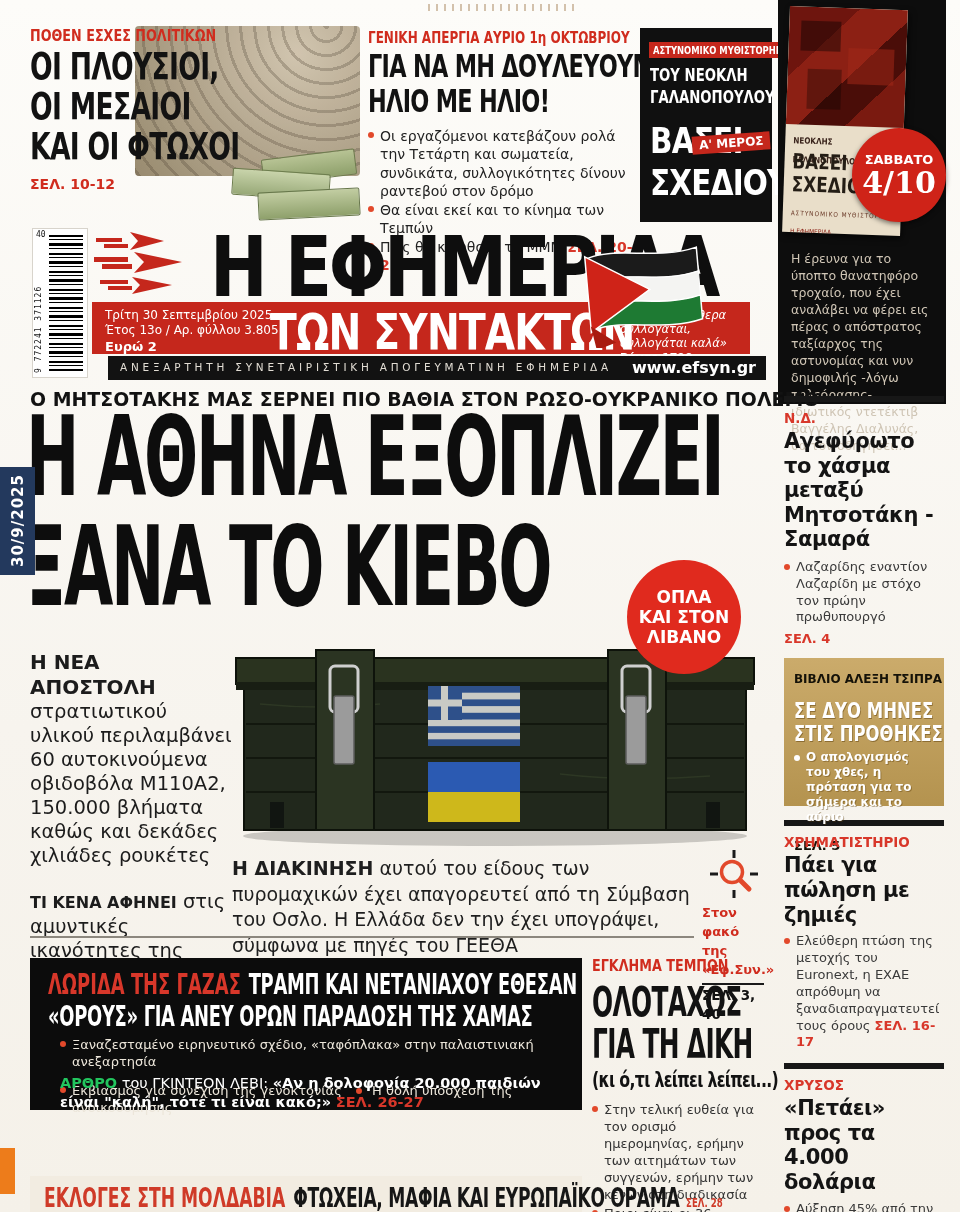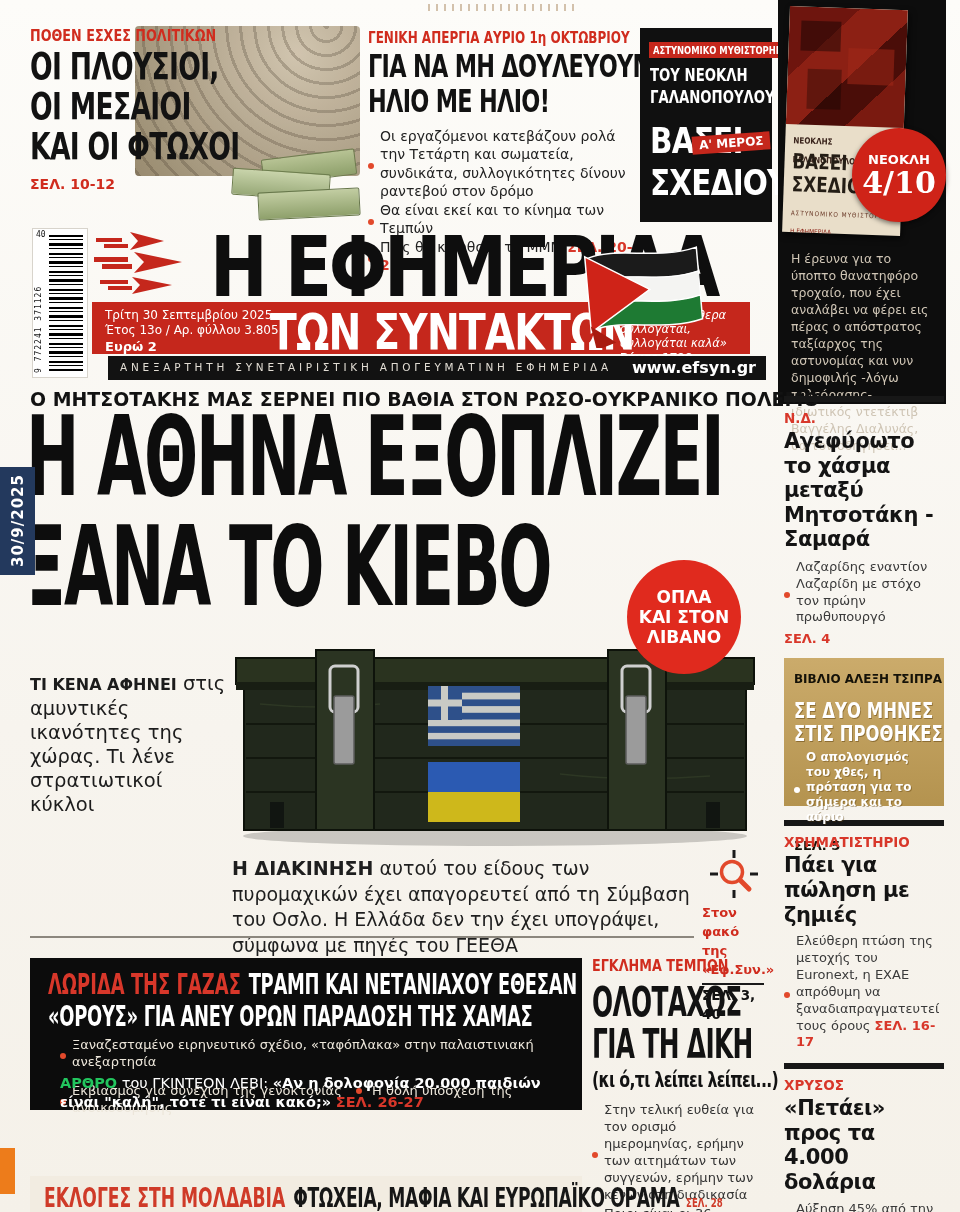--- a/index.html
+++ b/index.html
@@ -5,21 +5,21 @@
   html,body{margin:0;padding:0;background:#e8e6e1}
   .page{position:relative;width:960px;height:1212px;margin:0 auto;overflow:hidden;
         background:linear-gradient(180deg,#fdfcf9 0%,#f7f4ee 60%,#f5f1e9 100%);
         font-family:"DejaVu Sans","Liberation Sans",sans-serif;color:#141414}
   .ab{position:absolute}
   .cx{display:inline-block;white-space:nowrap;transform-origin:0 50%}
   .b{font-weight:bold}
   .w{color:#fff}
   .red{color:#d02c1e}
   .hl{font-weight:bold;letter-spacing:-1px;color:#121212}
-  .dotrow{display:flex;align-items:center}
+  .dotrow{display:flex;align-items:flex-start}
   .dot{flex:0 0 auto;width:7px;height:7px;border-radius:50%;background:#e2492b;margin:6px 6px 0 0}
   .dot.sm{width:6px;height:6px;margin-top:5px}
   .rail-k{font-size:13.5px;font-weight:bold;color:#d8372a}
   .rail-h{font-size:20px;font-weight:bold;line-height:1.17;letter-spacing:-.4px;color:#141414}
   .rail-b{font-size:13px;line-height:1.3;color:#3a3a3a}
   .divider{height:6px;background:#171717}
   .pageref{font-weight:bold;color:#d8372a}
   .barcode-bars{background:repeating-linear-gradient(180deg,#000 0 2px,#fff 2px 4px,#000 4px 5px,#fff 5px 8px,#000 8px 11px,#fff 11px 13px,#000 13px 14px,#fff 14px 18px)}
   .vtext{writing-mode:vertical-rl;transform:rotate(180deg)}
 </style>
@@ -102,21 +102,21 @@
       </div>
       <div class="ab" style="left:8px;top:144px">
         <div><span class="cx" style="font-size:21px;font-weight:bold;color:#241d15;line-height:23px;transform:scaleX(.8)">ΒΑΣΕΙ</span></div>
         <div><span class="cx" style="font-size:21px;font-weight:bold;color:#241d15;line-height:23px;transform:scaleX(.8)">ΣΧΕΔΙΟΥ</span></div>
       </div>
       <div class="ab" style="left:8px;top:194px"><span class="cx" style="font-size:6.5px;color:#6b3a28;letter-spacing:1px;transform:scaleX(.9)">ΑΣΤΥΝΟΜΙΚΟ ΜΥΘΙΣΤΟΡΗΜΑ</span></div>
       <div class="ab" style="left:8px;top:212px"><span class="cx" style="font-size:6.5px;color:#8a2015;transform:scaleX(.9)">Η ΕΦΗΜΕΡΙΔΑ</span></div>
     </div>
     <div class="ab" style="left:74px;top:128px;width:94px;height:94px;border-radius:50%;background:#cf2318;
                 display:flex;flex-direction:column;align-items:center;justify-content:center;box-shadow:0 2px 5px rgba(0,0,0,.5)">
-      <span style="font-size:13px;font-weight:bold;color:#fff">ΝΕΟΚΛΗ</span>
+      <span style="font-size:13px;font-weight:bold;color:#fff">ΣΑΒΒΑΤΟ</span>
       <span style="font-family:'DejaVu Serif','Liberation Serif',serif;font-size:30px;font-weight:bold;color:#fff;line-height:1.05">4/10</span>
     </div>
     <div class="ab" style="left:13px;top:250px;width:142px;font-size:12.5px;line-height:1.36;color:#cfc5b5">Η έρευνα για το ύποπτο θανατηφόρο τροχαίο, που έχει αναλάβει να φέρει εις πέρας ο απόστρατος ταξίαρχος της αστυνομίας και νυν δημοφιλής -λόγω τηλεόρασης- ιδιωτικός ντετέκτιβ Βαγγέλης Διαλυνάς, θα τον οδηγήσει...</div>
   </div>
 
   <div class="ab" style="left:32px;top:228px;width:54px;height:148px;background:#fff;border:1px solid #d8d4cc">
     <span class="ab" style="left:3px;top:1px;font-size:8px;font-family:'DejaVu Sans Mono',monospace">40</span>
     <span class="ab vtext" style="left:1px;top:14px;height:130px;font-size:8px;font-family:'DejaVu Sans Mono',monospace;letter-spacing:1px">9 772241 371126</span>
     <div class="ab barcode-bars" style="left:16px;top:6px;width:34px;height:136px"></div>
   </div>
@@ -181,20 +181,24 @@
   </div>
 
   <div class="ab" style="left:627px;top:560px;width:114px;height:114px;border-radius:50%;background:#e02a1e;z-index:5;
               display:flex;flex-direction:column;align-items:center;justify-content:center;text-align:center">
     <span class="w b" style="font-size:17px;line-height:20px">ΟΠΛΑ</span>
     <span class="w b" style="font-size:17px;line-height:20px">ΚΑΙ ΣΤΟΝ</span>
     <span class="w b" style="font-size:17px;line-height:20px">ΛΙΒΑΝΟ</span>
   </div>
 
   <div class="ab" style="left:30px;top:650px;width:202px">
+    <div style="font-size:19.5px;line-height:24px;color:#1c1c1c">
+      <span class="b" style="font-size:20px">Η ΝΕΑ ΑΠΟΣΤΟΛΗ</span>
+      <span>στρατιωτικού υλικού περιλαμβάνει 60 αυτοκινούμενα οβιδοβόλα Μ110Α2, 150.000 βλήματα καθώς και δεκάδες χιλιάδες ρουκέτες</span>
+    </div>
     <div style="margin-top:22px;font-size:19.5px;line-height:24px;color:#1c1c1c">
       <span class="b" style="font-size:16px">ΤΙ ΚΕΝΑ ΑΦΗΝΕΙ</span>
       <span>στις αμυντικές ικανότητες της χώρας. Τι λένε στρατιωτικοί κύκλοι</span>
     </div>
   </div>
 
   <svg class="ab" style="left:230px;top:634px;z-index:2" width="530" height="216" viewBox="0 0 530 216">
     <ellipse cx="265" cy="202" rx="252" ry="10" fill="rgba(40,40,35,.22)"></ellipse>
     <rect x="14" y="36" width="502" height="160" fill="#21281c" stroke="#0d110a" stroke-width="2"></rect>
     <rect x="6" y="24" width="518" height="26" fill="#2a331f" stroke="#0d110a" stroke-width="2"></rect>

